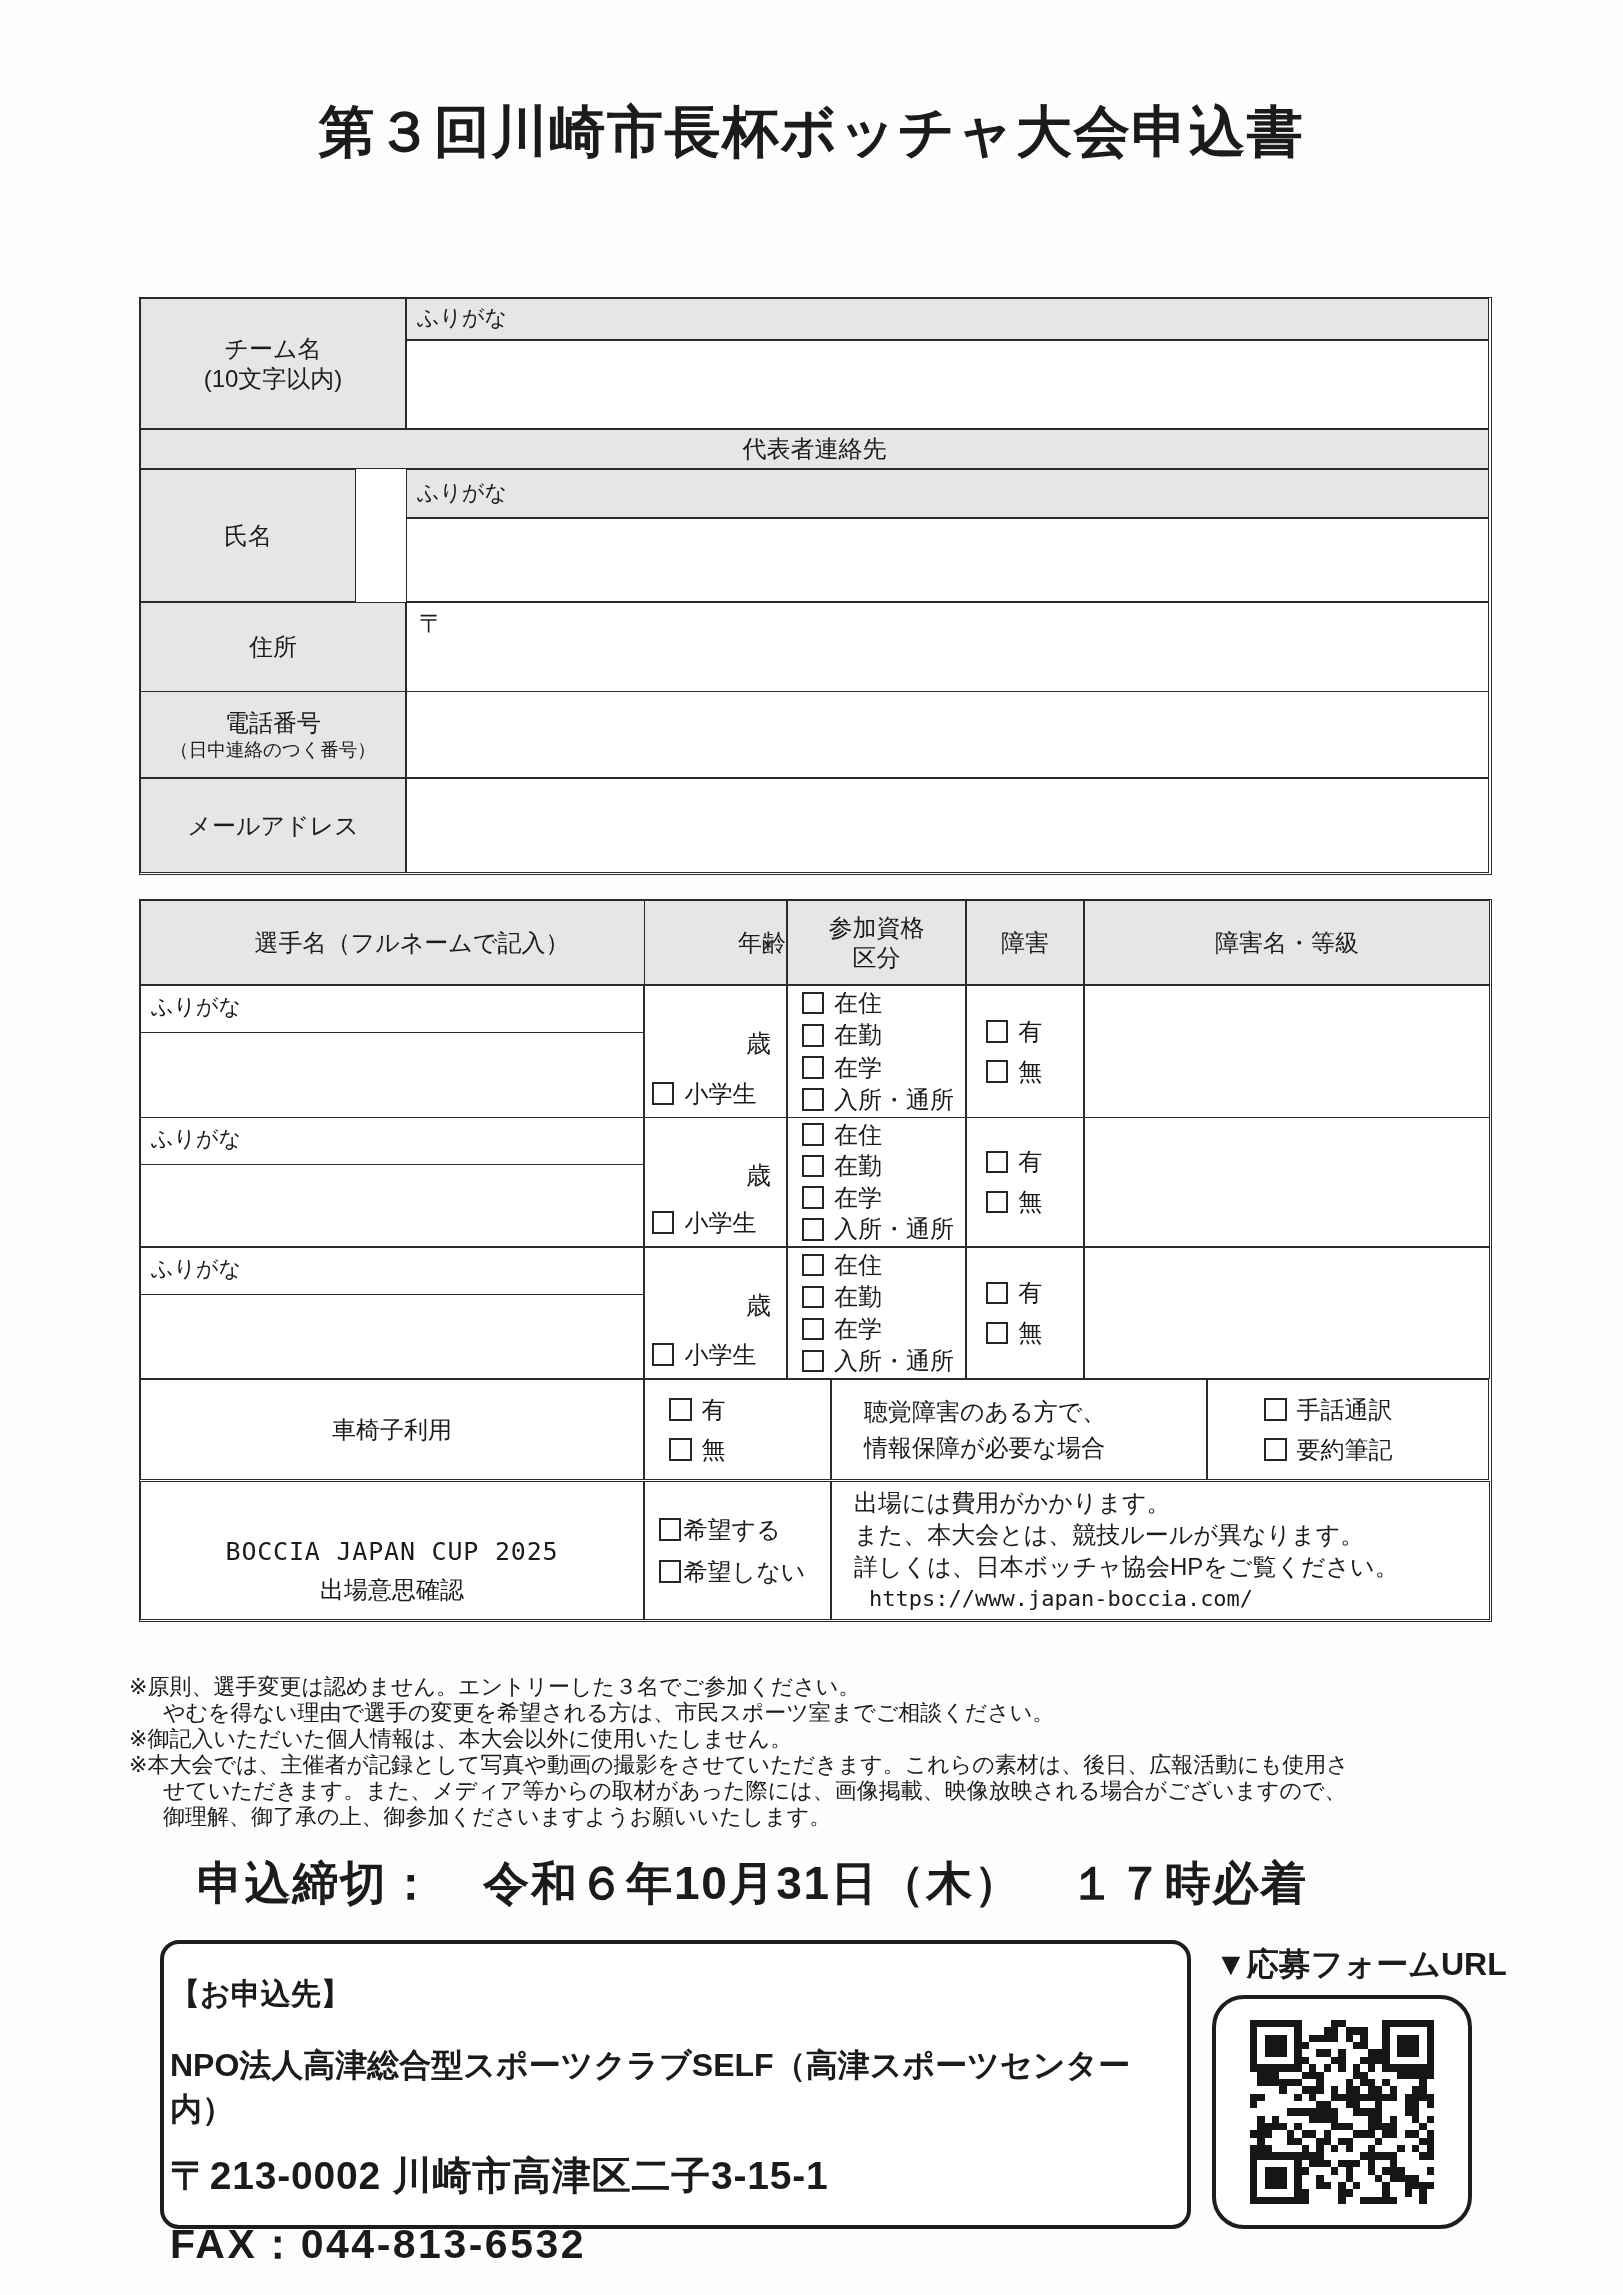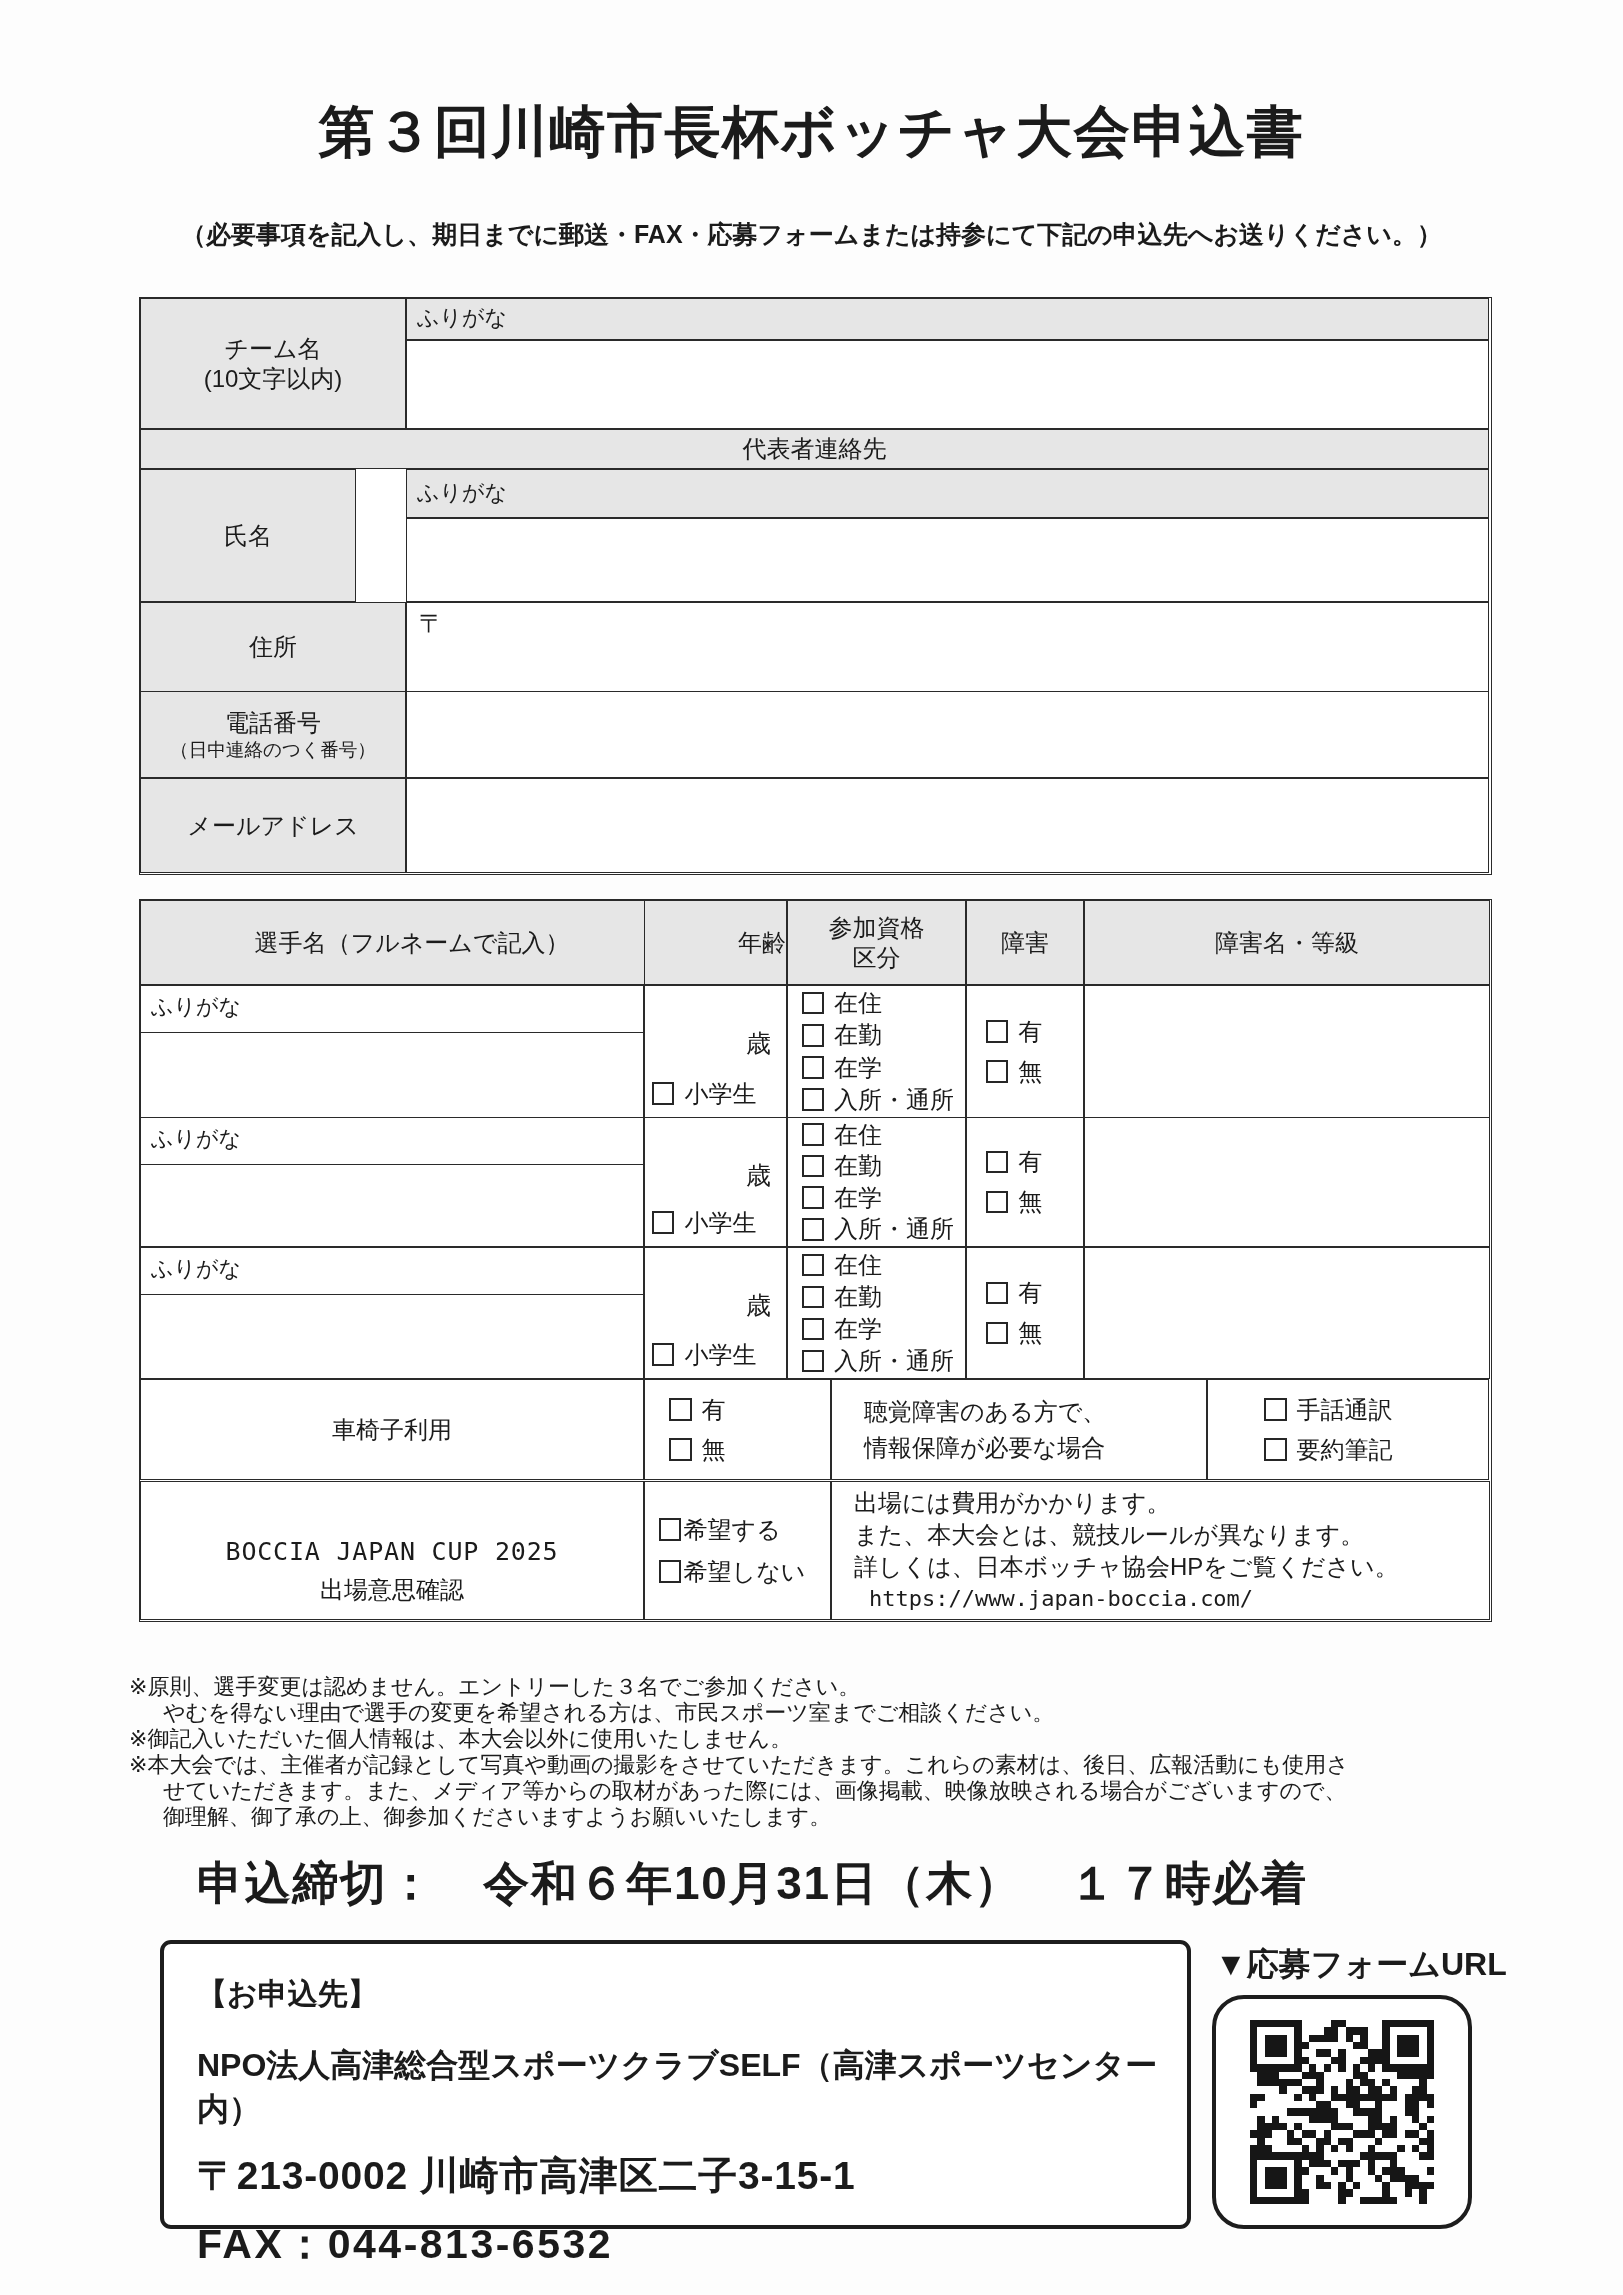--- a/index.html
+++ b/index.html
@@ -36,41 +36,40 @@
   .cbline{display:flex;align-items:center;font-size:24px;}
   .mono{font-family:"DejaVu Sans Mono","Liberation Mono",monospace;}
   
   .notes{left:129px;top:1674px;width:1404px;font-size:22px;line-height:26px;}
   .notes .indent{padding-left:34px;}
   
   .deadline{left:197px;top:1853px;font-size:46px;font-weight:700;letter-spacing:1.7px;}
   
   .contact-box{
     left:160px;top:1940px;width:1031px;height:289px;box-sizing:border-box;
-    border:4.2px solid #1d1d1d;border-radius:11px;background:#fff;padding:30px 0 0 33px;
+    border:4.2px solid #1d1d1d;border-radius:19px;background:#fff;padding:30px 0 0 6px;
   }
   .contact-heading{font-size:30px;font-weight:700;margin-bottom:29px;}
   .contact-org{font-size:32px;font-weight:700;margin-bottom:17px;}
   .contact-address{font-size:39px;font-weight:700;letter-spacing:0.8px;margin-bottom:13.5px;}
   .contact-fax{font-size:41px;font-weight:700;letter-spacing:2.5px;}
   .form-url-label{left:1215px;top:1943px;font-size:32px;font-weight:700;}
   .qr-box{
     left:1212px;top:1995px;width:260px;height:234px;box-sizing:border-box;
     border:4.2px solid #1d1d1d;border-radius:32px;background:#fff;
     display:flex;align-items:center;justify-content:center;
   }
   .qr-box svg{width:184px;height:184px;}
 </style>
 </head>
 <body>
 
 <div class="page">
 
   <div class="abs center title">第３回川崎市長杯ボッチャ大会申込書</div>
-  <div class="abs center subtitle">（必要事項を記入し、期日までに郵送・FAX・応募フォームまたは持参にて下記の申込先へお送りください。）</div>
 
   <div class="tbl" style="left:139px;top:297px;width:1353px;height:578px;">
 
     <div class="cell gray vcenter hcenter" style="left:0;top:0;width:266px;height:131px;">
       <div>チーム名</div>
       <div>(10文字以内)</div>
     </div>
     <div class="cell gray" style="left:266px;top:0;width:1083px;height:42px;font-size:22px;padding:5px 0 0 10px;">
       <span>ふりがな</span>
     </div>

